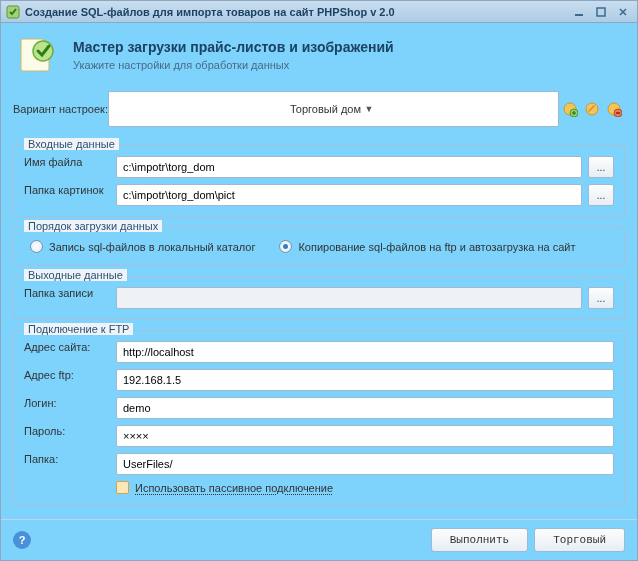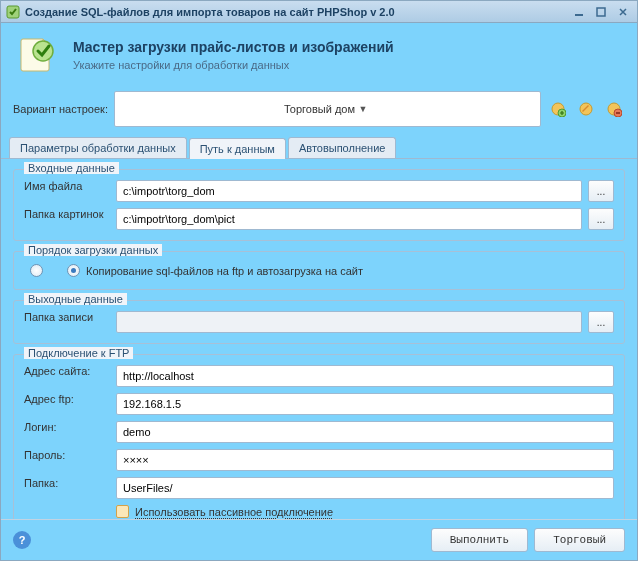--- a/index.html
+++ b/index.html
@@ -11,21 +11,21 @@
   .titlebar-icon { width: 16px; height: 16px; margin-right: 4px; display: inline-flex; align-items: center; justify-content: center; }
   .titlebar-text { flex: 1; font-weight: bold; color: #1d4263; font-size: 11px; }
   .titlebtn { width: 20px; height: 16px; margin-left: 2px; display: inline-flex; align-items: center; justify-content: center; cursor: pointer; color: #3c6a90; font-weight: bold; font-family: Arial; }
   
   .header { display: flex; padding: 8px 12px; align-items: center; }
   .header-icon { width: 48px; height: 48px; margin-right: 12px; display: flex; align-items: center; justify-content: center; }
   .header-texts { flex: 1; }
   .header-title { font-size: 14px; font-weight: bold; color: #1d4263; margin-bottom: 4px; }
   .header-sub { font-size: 11px; color: #4a6a86; }
   
-  .settings-row { display: flex; align-items: center; padding: 4px 12px 8px 12px; gap: 6px; }
+  .settings-row { display: flex; align-items: center; padding: 4px 12px 8px 12px; }
   .settings-label { color: #333; }
   .settings-select { flex: 1; height: 36px; border: 1px solid #9fb9d1; background: #fff; padding: 0 4px; display: flex; align-items: center; justify-content: center; cursor: pointer; border-radius: 2px; }
   .select-arrow { width: 16px; text-align: center; color: #555; font-size: 9px; }
   .icon-btn { width: 22px; height: 22px; border: none; background: transparent; display: inline-flex; align-items: center; justify-content: center; cursor: pointer; }
   
   .tabs { display: flex; padding: 0 8px; border-bottom: 1px solid #9fb9d1; margin-top: 2px; }
   .tab { padding: 4px 10px; border: 1px solid #9fb9d1; border-bottom: none; background: #e4ecf4; margin-right: 2px; cursor: pointer; border-radius: 3px 3px 0 0; color: #2b5173; }
   .tab.active { background: #f0f4f9; position: relative; top: 1px; }
   
   .tab-body { padding: 10px 12px; flex: 1; overflow: auto; }
@@ -120,25 +120,20 @@
     </button>
     <button class="icon-btn">
       <svg width="16" height="16" viewBox="0 0 16 16">
           <circle cx="8" cy="8" r="6" fill="#f2c45a" stroke="#c79a2d"></circle>
           <circle cx="12" cy="12" r="4" fill="#e87a5a" stroke="#b84a2a"></circle>
           <path d="M10 12h4" stroke="#7a2010" stroke-width="1.4"></path>
         </svg>
     </button>
   </div>
 
-  <div class="tabs">
-    <div class="tab">Параметры обработки данных</div>
-    <div class="tab active">Путь к данным</div>
-    <div class="tab">Автовыполнение</div>
-  </div>
 
   <div class="tab-body">
 
     <div class="fieldset">
       <span class="fieldset-legend">Входные данные</span>
       <div class="form-row">
         <span class="form-label">Имя файла</span>
         <input class="form-input" value="c:\impotr\torg_dom" style="">
         <button class="browse-btn">...</button>
       </div>
@@ -147,20 +142,21 @@
         <input class="form-input" value="c:\impotr\torg_dom\pict" style="">
         <button class="browse-btn">...</button>
       </div>
     </div>
 
     <div class="fieldset">
       <span class="fieldset-legend">Порядок загрузки данных</span>
       <div class="radio-row">
         <label class="radio-opt">
           <span class="radio-circle"></span>
+          <span>Запись sql-файлов в локальный каталог</span>
         </label>
         <label class="radio-opt">
           <span class="radio-circle">
               <span class="radio-dot"></span>
             </span>
           <span>Копирование sql-файлов на ftp и автозагрузка на сайт</span>
         </label>
       </div>
     </div>
 

